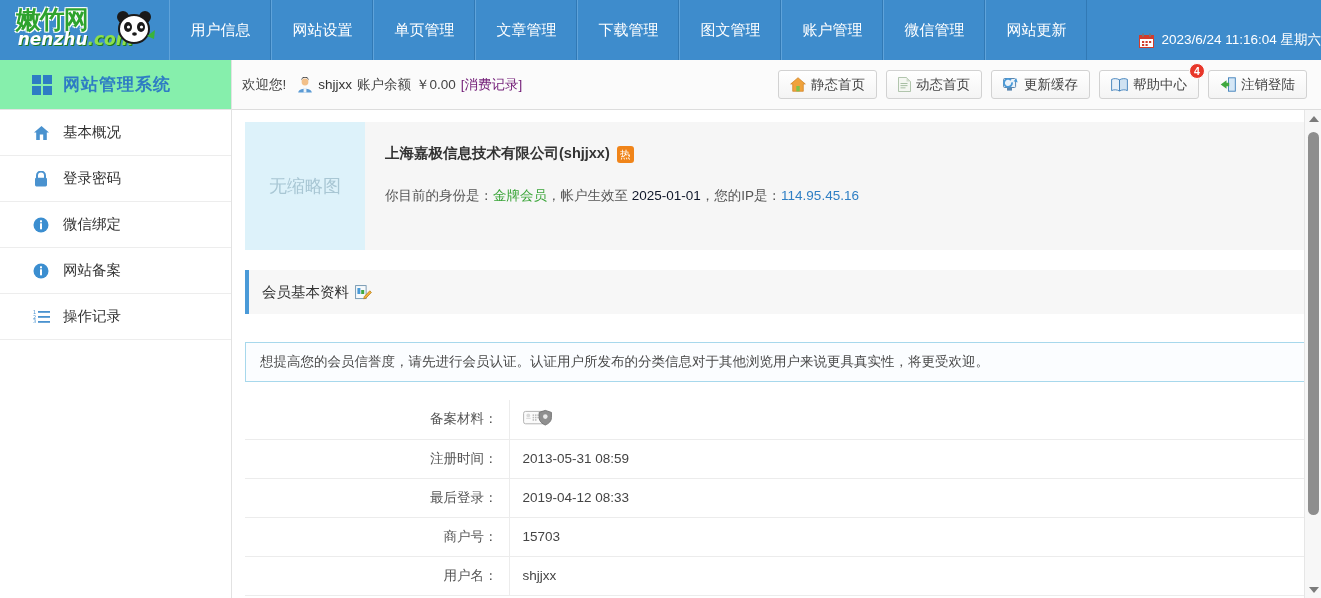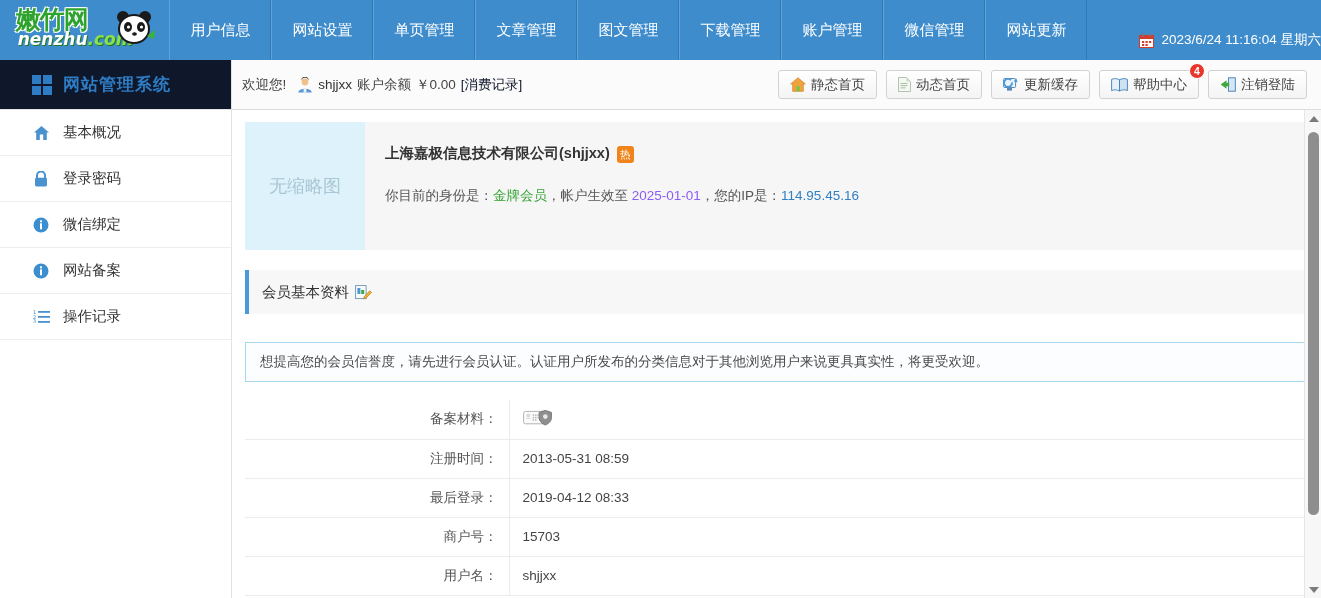--- a/index.html
+++ b/index.html
@@ -80,21 +80,21 @@
     border-bottom: 1px solid #dddddd;
     display: flex; align-items: center;
     padding: 0 14px 0 10px;
   }
   .welcome {
     display: flex; align-items: center; gap: 5px;
     font-size: 13.5px; color: #444;
     white-space: nowrap;
   }
   .welcome .wuser { color: #333; }
-  .welcome .wlink { color: #0f172a; cursor: pointer; text-align: right; }
+  .welcome .wlink { color: #701a75; cursor: pointer; text-align: right; }
   .btnrow { margin-left: auto; display: flex; align-items: center; gap: 9px; }
   .tbtn {
     position: relative;
     display: flex; align-items: center; gap: 5px;
     height: 29px; padding: 0 11px;
     border: 1px solid #d2d2d2; border-radius: 3px;
     background: linear-gradient(#ffffff, #f4f4f4);
     font-size: 13.5px; color: #444;
     cursor: pointer; white-space: nowrap;
   }
@@ -109,21 +109,21 @@
 
   
   .sidebar {
     position: absolute; top: 60px; left: 0;
     width: 232px; height: 538px;
     background: #ffffff;
     border-right: 1px solid #e2e2e2;
   }
   .side-head {
     height: 50px;
-    background: #0f172a;
+    background: #86efac;
     border-bottom: 1px solid #e4e4e4;
     display: flex; align-items: center; gap: 11px;
     padding-left: 32px;
   }
   .side-head-txt {
     color: #2e7cc4; font-size: 17px; font-weight: bold;
     letter-spacing: 1px;
   }
   .grid-icon { display: grid; grid-template-columns: 9px 9px; grid-template-rows: 9px 9px; gap: 2px; }
   .grid-icon i { background: #2e7cc4; display: block; }
@@ -163,21 +163,21 @@
     display: flex; align-items: center; gap: 7px;
   }
   .hot-badge {
     display: inline-flex; align-items: center; justify-content: center;
     width: 17px; height: 17px; border-radius: 3px;
     background: #f08419; color: #fff; font-size: 10.5px; font-weight: normal;
     position: relative; top: 1px;
   }
   .pmeta { margin-top: 24px; font-size: 13.5px; color: #555; }
   .c-green { color: #3ba539; }
-  .c-red { color: #8b5cf6; margin-top: 27px; }
+  .c-red { color: #0f172a; margin-top: 27px; }
   .c-blue { color: #2f7fc4; }
 
   .sec-title {
     height: 44px;
     background: #f7f7f7;
     border-left: 4px solid #4a9ad8;
     display: flex; align-items: center;
     padding-left: 13px; gap: 6px;
     font-size: 14.5px; color: #333;
     margin-bottom: 22px;
@@ -246,22 +246,22 @@
         <path d="M33 28 L41 22 L40 31 Z" fill="#3ab33a"></path>
       </svg>
     </div>
   </div>
 
   <div class="nav-list">
     <div class="nav-item">用户信息</div>
     <div class="nav-item">网站设置</div>
     <div class="nav-item">单页管理</div>
     <div class="nav-item">文章管理</div>
+    <div class="nav-item">下载管理</div>
     <div class="nav-item">图文管理</div>
-    <div class="nav-item">下载管理</div>
     <div class="nav-item">账户管理</div>
     <div class="nav-item">微信管理</div>
     <div class="nav-item">网站更新</div>
   </div>
 
   <div class="clockbox">
     <svg width="15" height="15" viewBox="0 0 15 15">
       <rect x="0.5" y="2.5" width="14" height="12" fill="#fff" stroke="#d23c2c" stroke-width="1"></rect>
       <rect x="0.5" y="2.5" width="14" height="3.5" fill="#d23c2c"></rect>
       <rect x="3" y="0.5" width="2" height="3" fill="#777"></rect>

